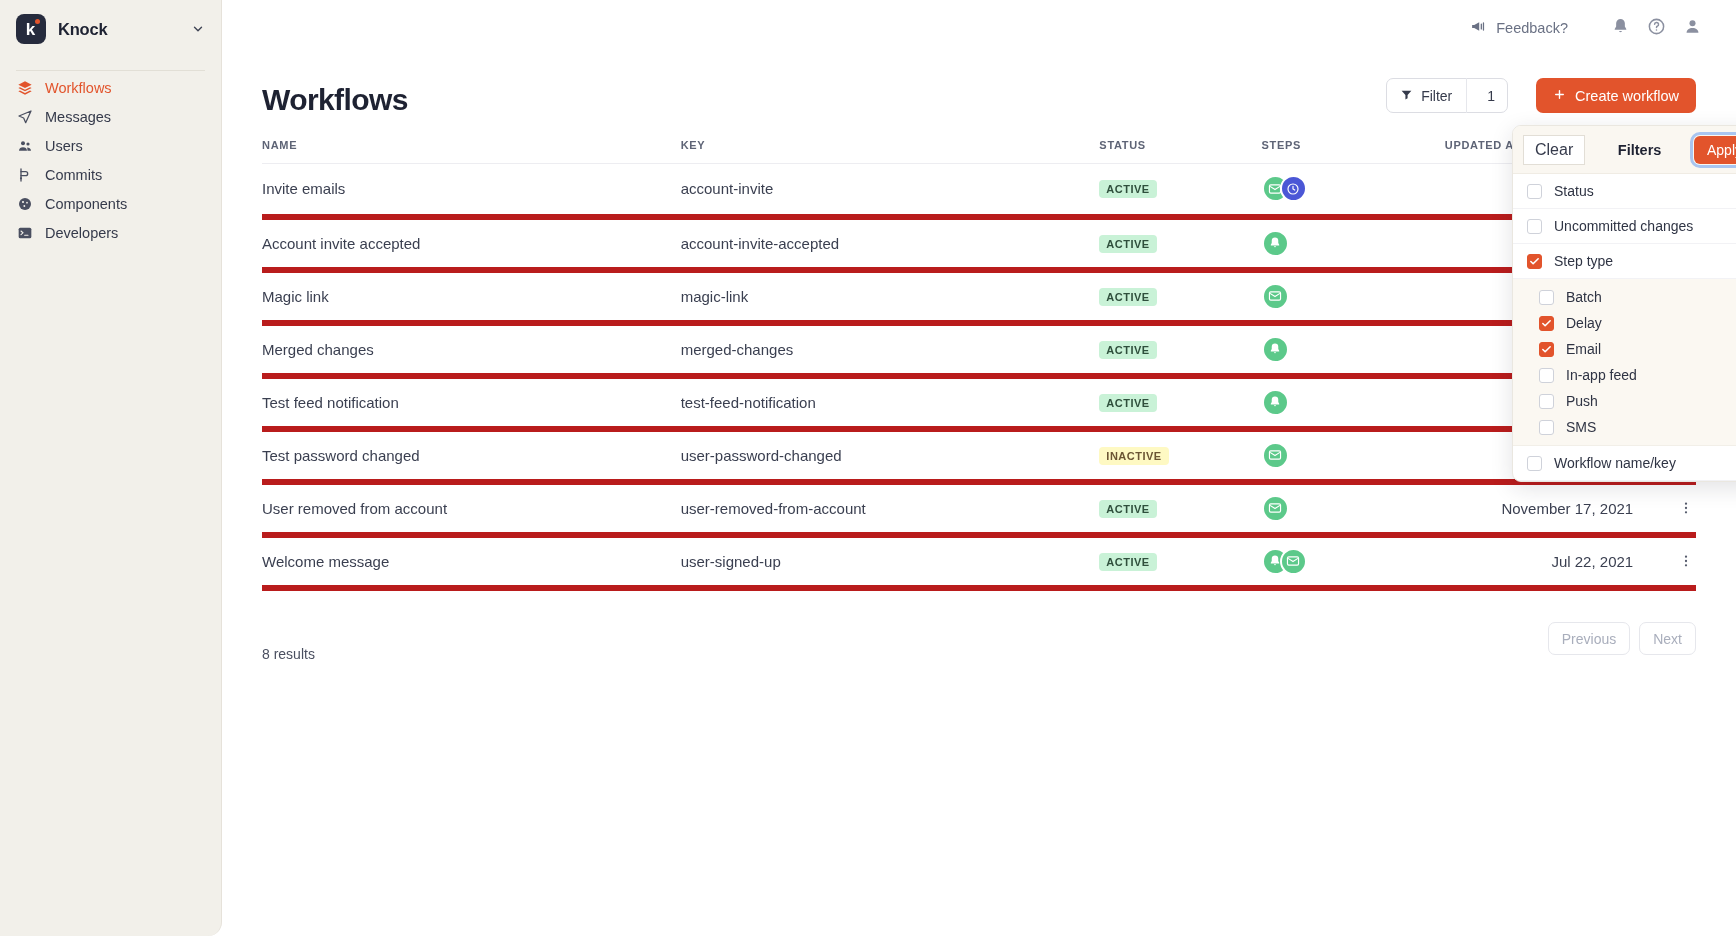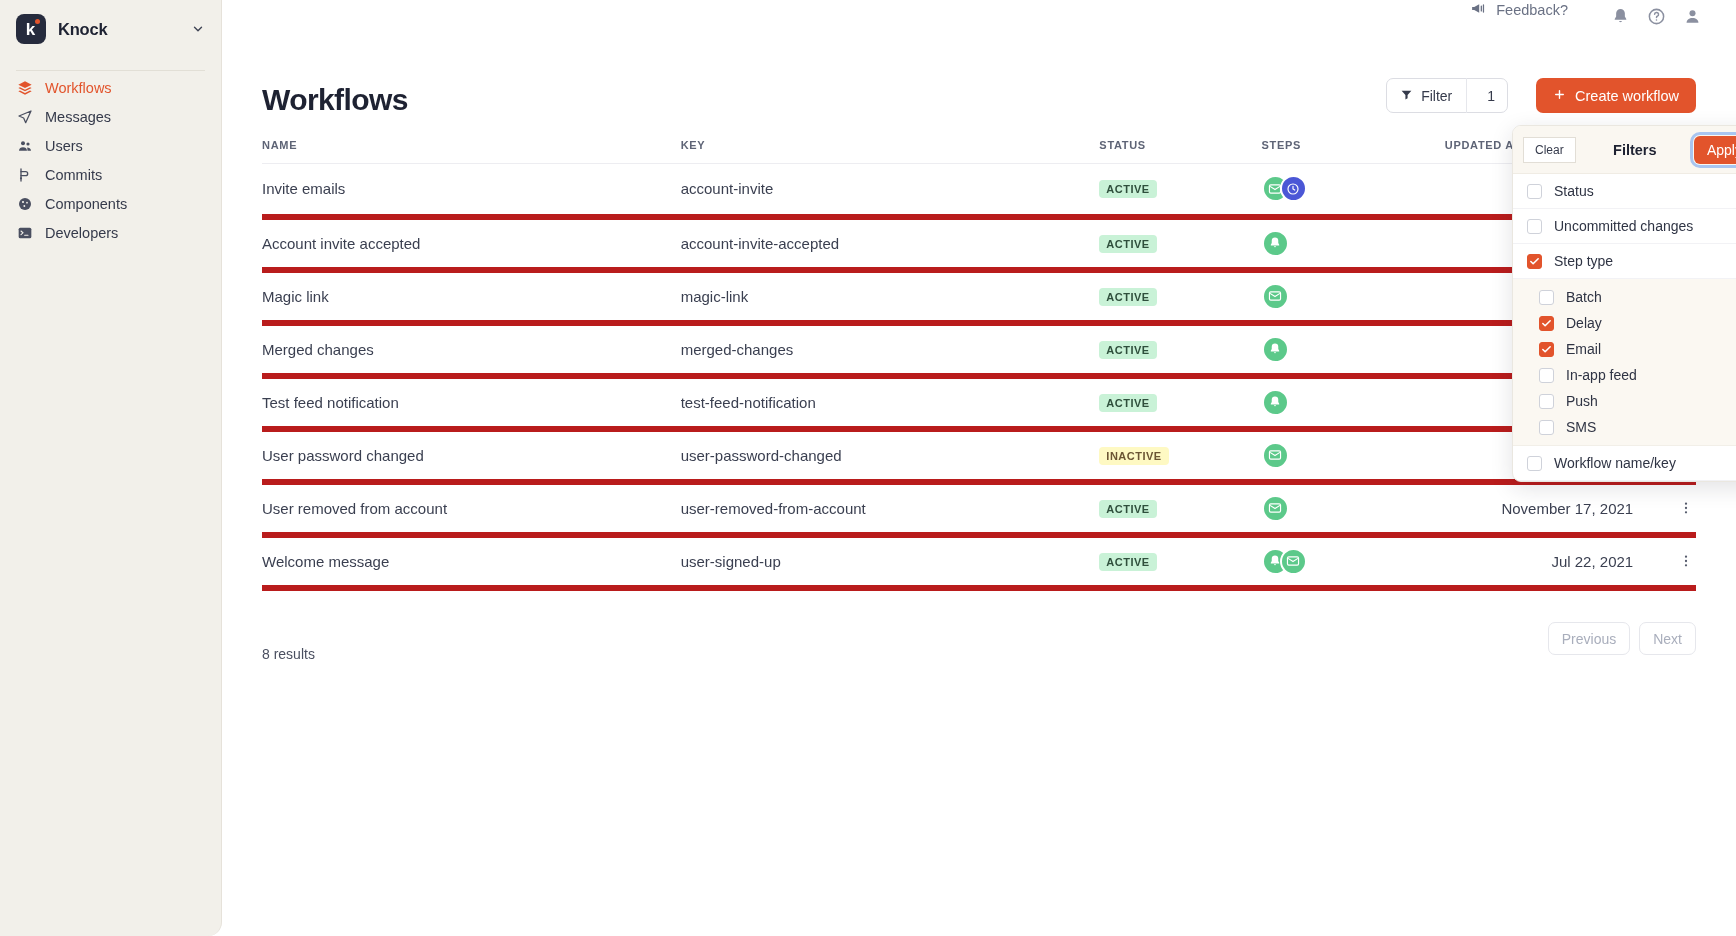--- a/index.html
+++ b/index.html
@@ -62,21 +62,21 @@
     display: flex; align-items: center;
     padding: 0 16px; height: 40px; margin-top: 8px;
     font-size: 15.5px; font-weight: 700; color: #1E2232;
     cursor: pointer; letter-spacing: -0.1px;
   }
   .section-head .chev { margin-left: auto; }
 
   
   .main { flex: 1; position: relative; background: #fff; min-width: 0; }
   .topbar {
-    height: 56px; display: flex; align-items: flex-start; justify-content: flex-end;
+    height: 56px; display: flex; align-items: center; justify-content: flex-end;
     padding-right: 26px; gap: 0;
   }
   .feedback {
     display: flex; align-items: center; gap: 9px;
     font-size: 14.5px; color: #6A7184; cursor: pointer; margin-right: 34px;
   }
   .topicon {
     width: 36px; height: 36px; display: flex; align-items: center; justify-content: center;
     color: #8B90A0; cursor: pointer;
   }
@@ -157,21 +157,21 @@
     box-shadow: 0 6px 22px rgba(30,34,50,0.13);
     z-index: 40; overflow: hidden;
   }
   .pop-head {
     display: flex; align-items: center; justify-content: space-between;
     background: #FAF7F1; padding: 8px 10px; height: 48px;
     border-bottom: 1px solid #F0ECE4;
   }
   .btn-clear {
     background: #fff; border: 1px solid #E2DED6; border-radius: 0;
-    font-size: 12px; color: #353A4B; padding: 5px 11px; cursor: pointer;
+    font-size: 16px; color: #353A4B; padding: 5px 11px; cursor: pointer;
     font-family: inherit;
   }
   .pop-title { font-size: 14.5px; font-weight: 700; color: #1E2232; }
   .btn-apply {
     background: #E2542C; color: #fff; border: none; border-radius: 6px;
     font-size: 14px; padding: 6px 13px; cursor: pointer; font-family: inherit;
     outline: 3px solid #A9C5F0; outline-offset: 1px;
   }
   .pop-row {
     display: flex; align-items: center; gap: 12px;
@@ -469,21 +469,21 @@
               <td class="col-updated">Sep 20, 2021</td>
               <td class="col-menu"><span class="kebab">
                   <svg width="16" height="16" viewBox="0 0 24 24" fill="currentColor">
                     <circle cx="12" cy="5.5" r="1.7"></circle>
                     <circle cx="12" cy="12" r="1.7"></circle>
                     <circle cx="12" cy="18.5" r="1.7"></circle>
                   </svg>
                 </span></td>
             </tr>
             <tr>
-              <td class="col-name">User password changed</td>
+              <td class="col-name">Test password changed</td>
               <td class="col-key">user-password-changed</td>
               <td class="col-status"><span class="badge inactive">INACTIVE</span></td>
               <td class="col-steps">
                 <span class="steps">
                   <span class="step-ico green">
                     <svg width="14" height="14" viewBox="0 0 24 24" fill="none" stroke="currentColor" stroke-width="2" stroke-linejoin="round">
                       <rect x="2.5" y="5" width="19" height="14" rx="2.2"></rect>
                       <path d="M3.5 7.5 12 13l8.5-5.5"></path>
                     </svg>
                   </span>

